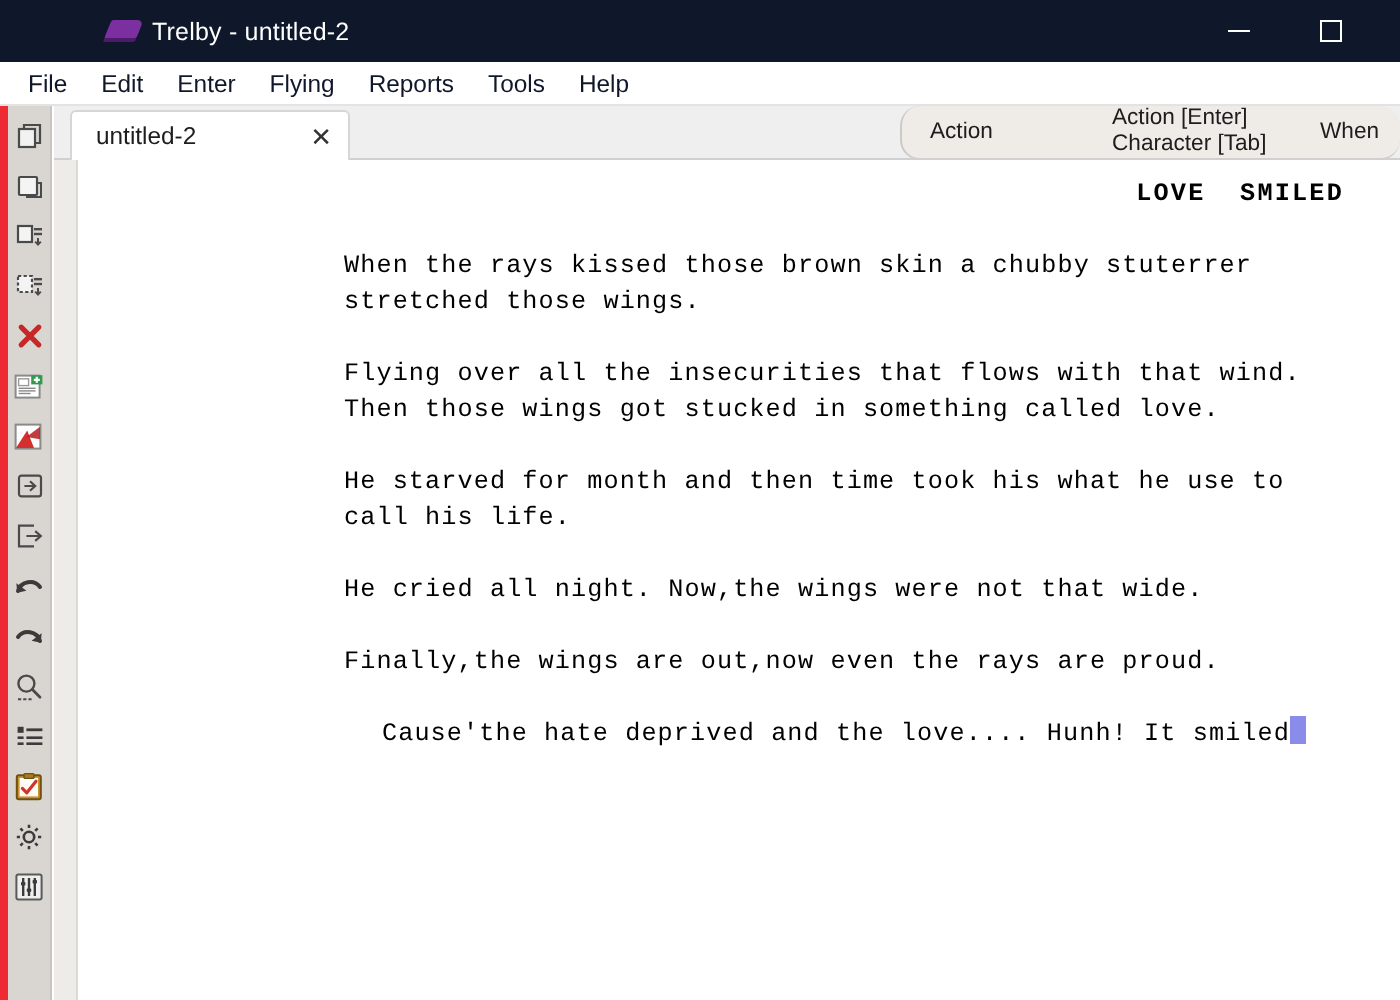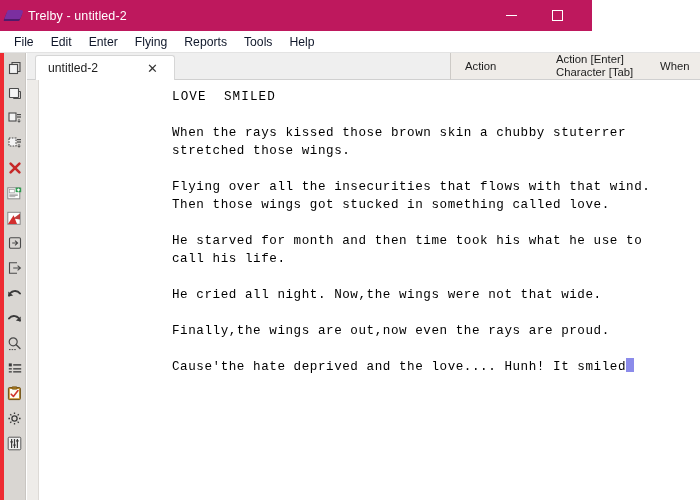--- a/index.html
+++ b/index.html
@@ -16,25 +16,26 @@
     position: relative;
     width: 700px;
     height: 500px;
     background: #ffffff;
   }
 
   
   .titlebar {
     position: absolute;
     left: 0; top: 0;
-    width: 592px;
+    width: 700px;
     height: 31px;
-    background: #be185d;
-    display: flex;
-    align-items: center;
+    background: #0f172a;
+    display: flex;
+    align-items: center;
+    padding-left: 48px;
   }
   .title-icon {
     width: 26px;
     height: 31px;
     position: relative;
     flex: 0 0 auto;
   }
   .title-icon .logo-shape {
     position: absolute;
     left: 6px; top: 10px;
@@ -142,21 +143,21 @@
     position: absolute;
     left: 8px; top: 2px;
     height: 25px;
     min-width: 140px;
     background: #ffffff;
     border: 1px solid #d6d6d6;
     border-bottom: none;
     border-radius: 3px 3px 0 0;
     display: flex;
     align-items: center;
-    padding: 0 16px 0 12px;
+    padding: 0 8px 0 12px;
     cursor: default;
     text-align: center;
   }
   .tab-label {
     font-size: 12.2px;
     color: #1d1d1d;
     white-space: nowrap;
   }
   .tab-close {
     margin-left: auto;
@@ -171,20 +172,21 @@
   .statuspanel {
     position: absolute;
     left: 450px; top: 53px;
     width: 250px;
     height: 27px;
     background: #efece8;
     border-left: 1px solid #cdcac6;
     border-bottom: 1px solid #d0d0d0;
     display: flex;
     align-items: center;
+    border-radius: 10px;
   }
   .sp-cell {
     font-size: 11.3px;
     color: #1d1d1d;
     white-space: nowrap;
     line-height: 1.12;
   }
   .sp-action  { padding-left: 14px; width: 105px; }
   .sp-modes   { width: 102px; }
   .sp-page    { padding-left: 2px; }
@@ -212,24 +214,25 @@
     width: 500px;
     font-family: "Liberation Mono", "DejaVu Sans Mono", monospace;
     font-size: 12.6px;
     line-height: 18px;
     color: #000000;
     letter-spacing: 0.55px;
     white-space: pre;
   }
   .blk { margin-bottom: 18px; }
   .blk.heading {
-    font-weight: normal;
+    font-weight: bold;
     letter-spacing: 1.1px;
-  }
-  .blk.last { margin-bottom: 0; }
+    text-align: right;
+  }
+  .blk.last { margin-bottom: 0; text-align: center; }
   .caret {
     display: inline-block;
     width: 8px;
     height: 14px;
     background: #8b8bea;
     vertical-align: -2px;
     margin-left: 0px;
   }
 </style>
 </head>

